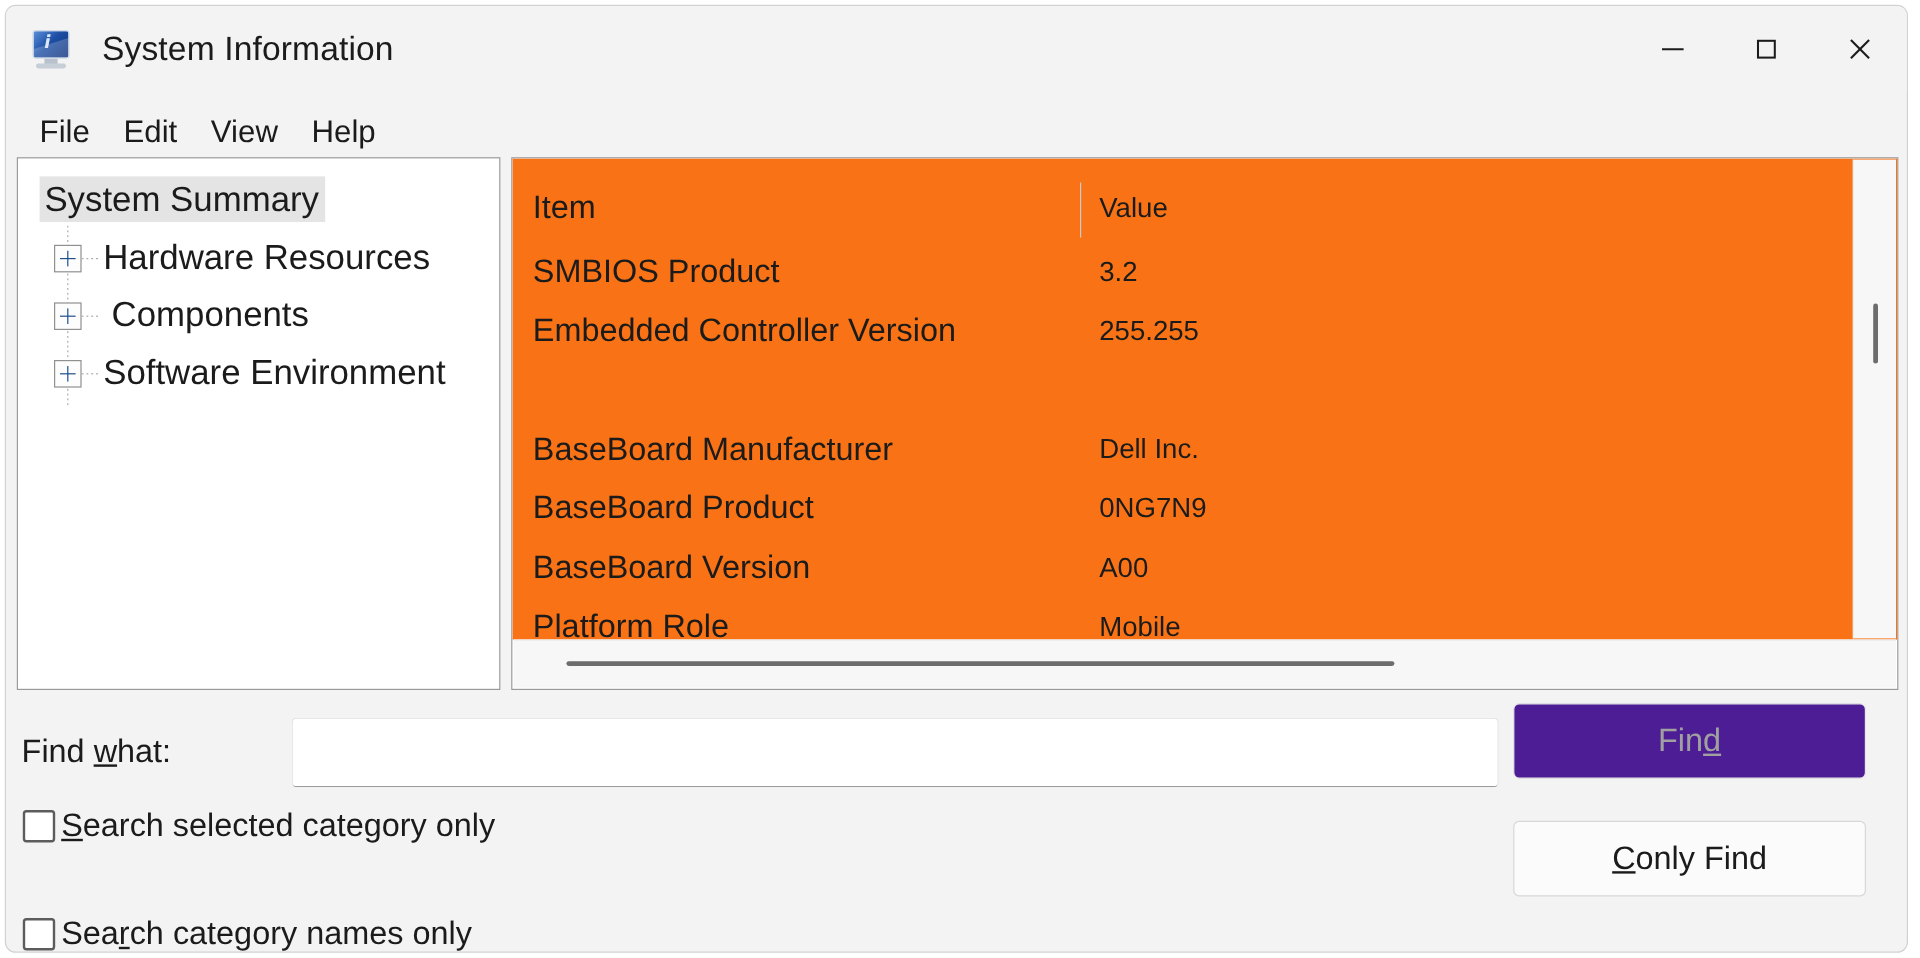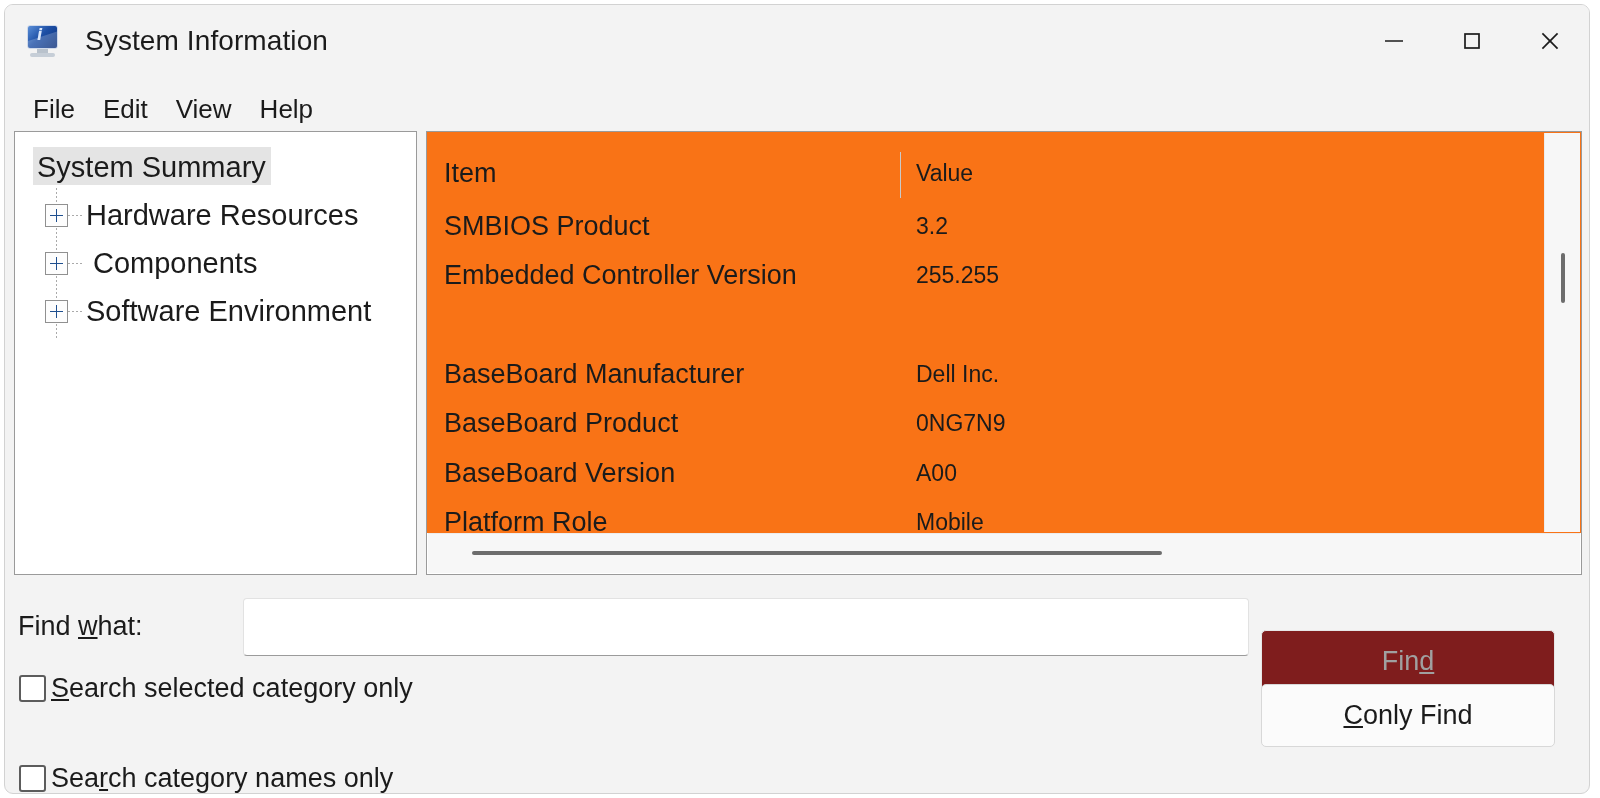--- a/index.html
+++ b/index.html
@@ -339,24 +339,24 @@
     border-radius: 5px;
     box-sizing: border-box;
     display: flex;
     align-items: center;
     justify-content: center;
     font-size: 27px;
     white-space: nowrap;
   }
   .btn-find {
     left: 1256px;
-    top: 625px;
+    top: 581px;
     width: 294px;
     height: 63px;
-    background: #7f1d1d;
+    background: #4c1d95;
     border: 1px solid #e6e6e6;
     color: #a0a0a0;
   }
   .btn-close-find {
     left: 1256px;
     top: 679px;
     width: 294px;
     height: 63px;
     background: #fbfbfb;
     border: 1px solid #d8d8d8;

